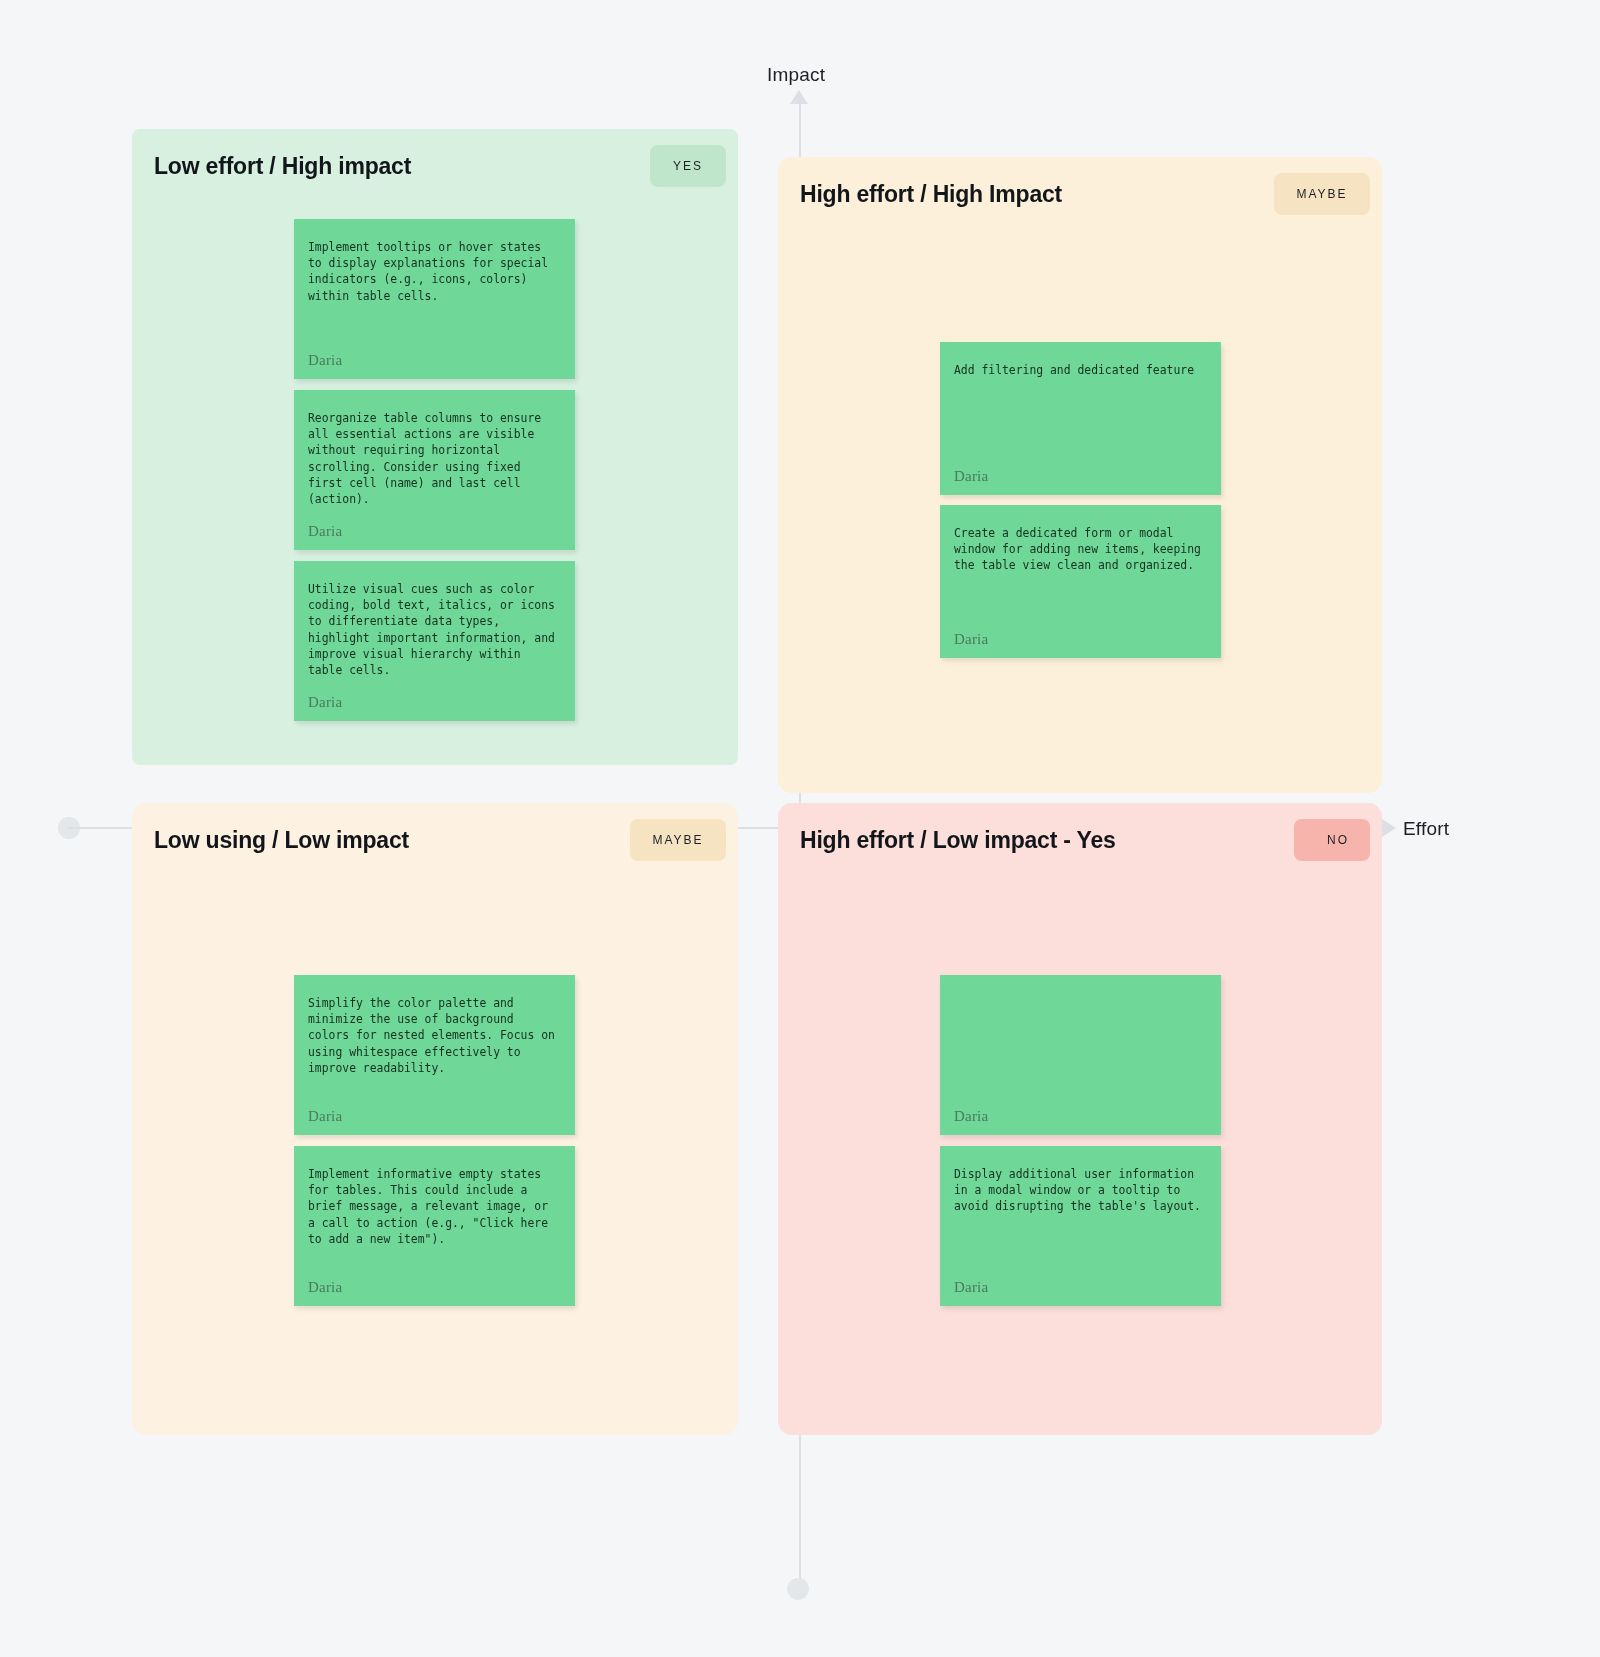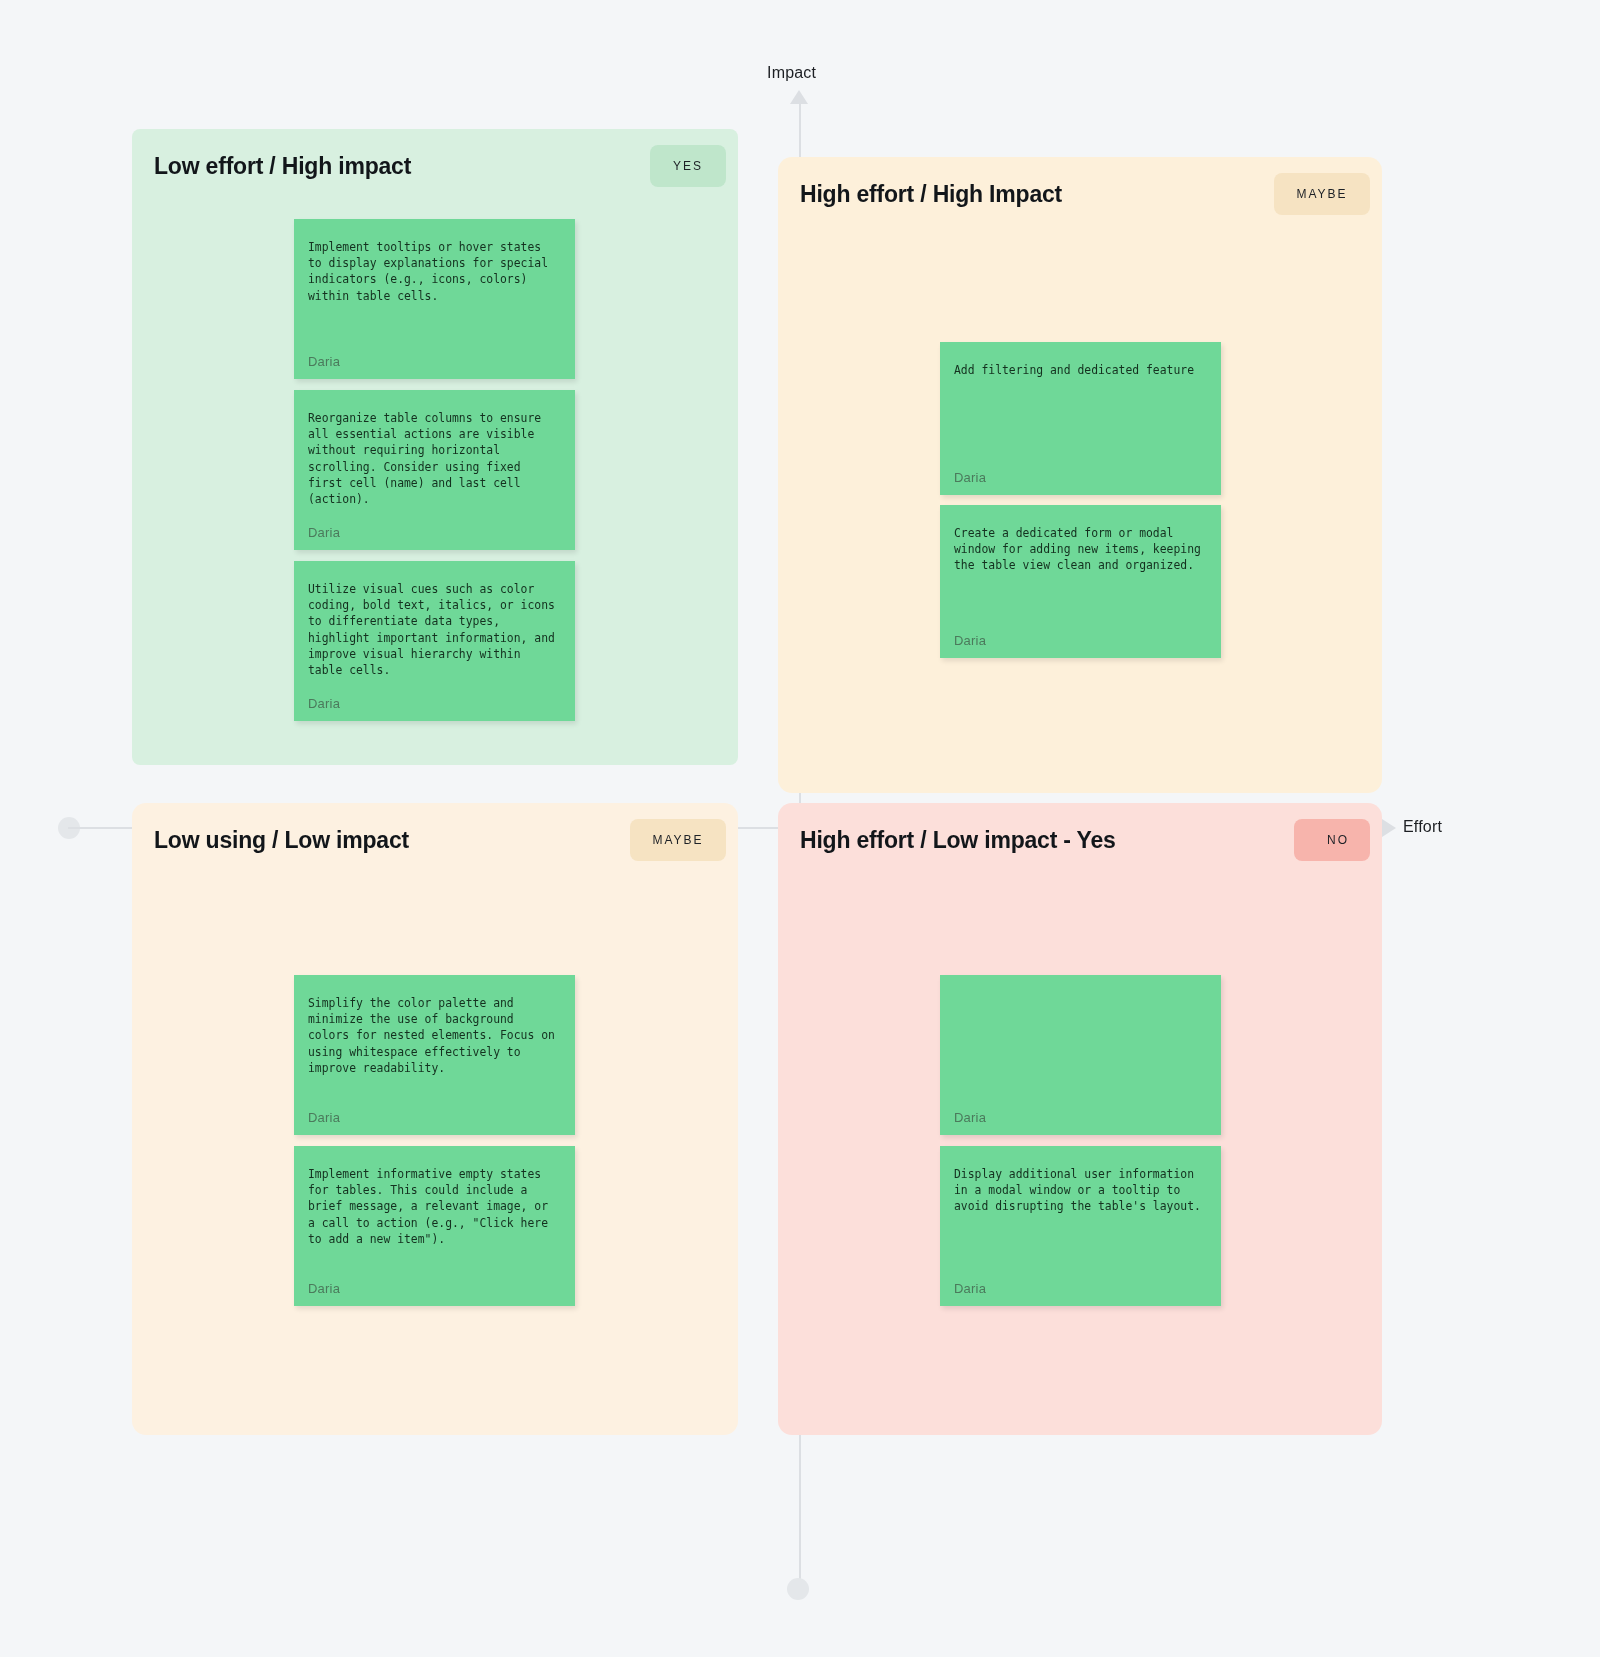--- a/index.html
+++ b/index.html
@@ -65,21 +65,21 @@
   .axis-h-dot {
     position: absolute;
     left: 58px;
     top: 817px;
     width: 22px; height: 22px;
     border-radius: 50%;
     background: #e4e7ea;
   }
   .axis-label {
     position: absolute;
-    font-size: 16px;
+    font-size: 19px;
     color: #1c1f23;
     letter-spacing: 0.2px;
     white-space: nowrap;
   }
   .axis-label-impact { left: 767px; top: 64px; }
   .axis-label-effort { left: 1403px; top: 818px; }
 
   
   .quadrant {
     position: absolute;
@@ -135,22 +135,22 @@
     font-size: 11.4px;
     line-height: 16.2px;
     color: #14311f;
     white-space: pre-wrap;
     word-break: break-word;
   }
   .note-author {
     position: absolute;
     left: 14px;
     bottom: 10px;
-    font-family: Liberation Sans, sans-serif;
-    font-size: 13px;
+    font-family: Liberation Serif, serif;
+    font-size: 15px;
     color: #4b7a5c;
     letter-spacing: 0.2px;
   }
 
   
   .n-tl-1 { left: 162px; top: 90px;  height: 160px; }
   .n-tl-2 { left: 162px; top: 261px; height: 160px; }
   .n-tl-3 { left: 162px; top: 432px; height: 160px; }
 
   .n-tr-1 { left: 162px; top: 185px; height: 153px; }

